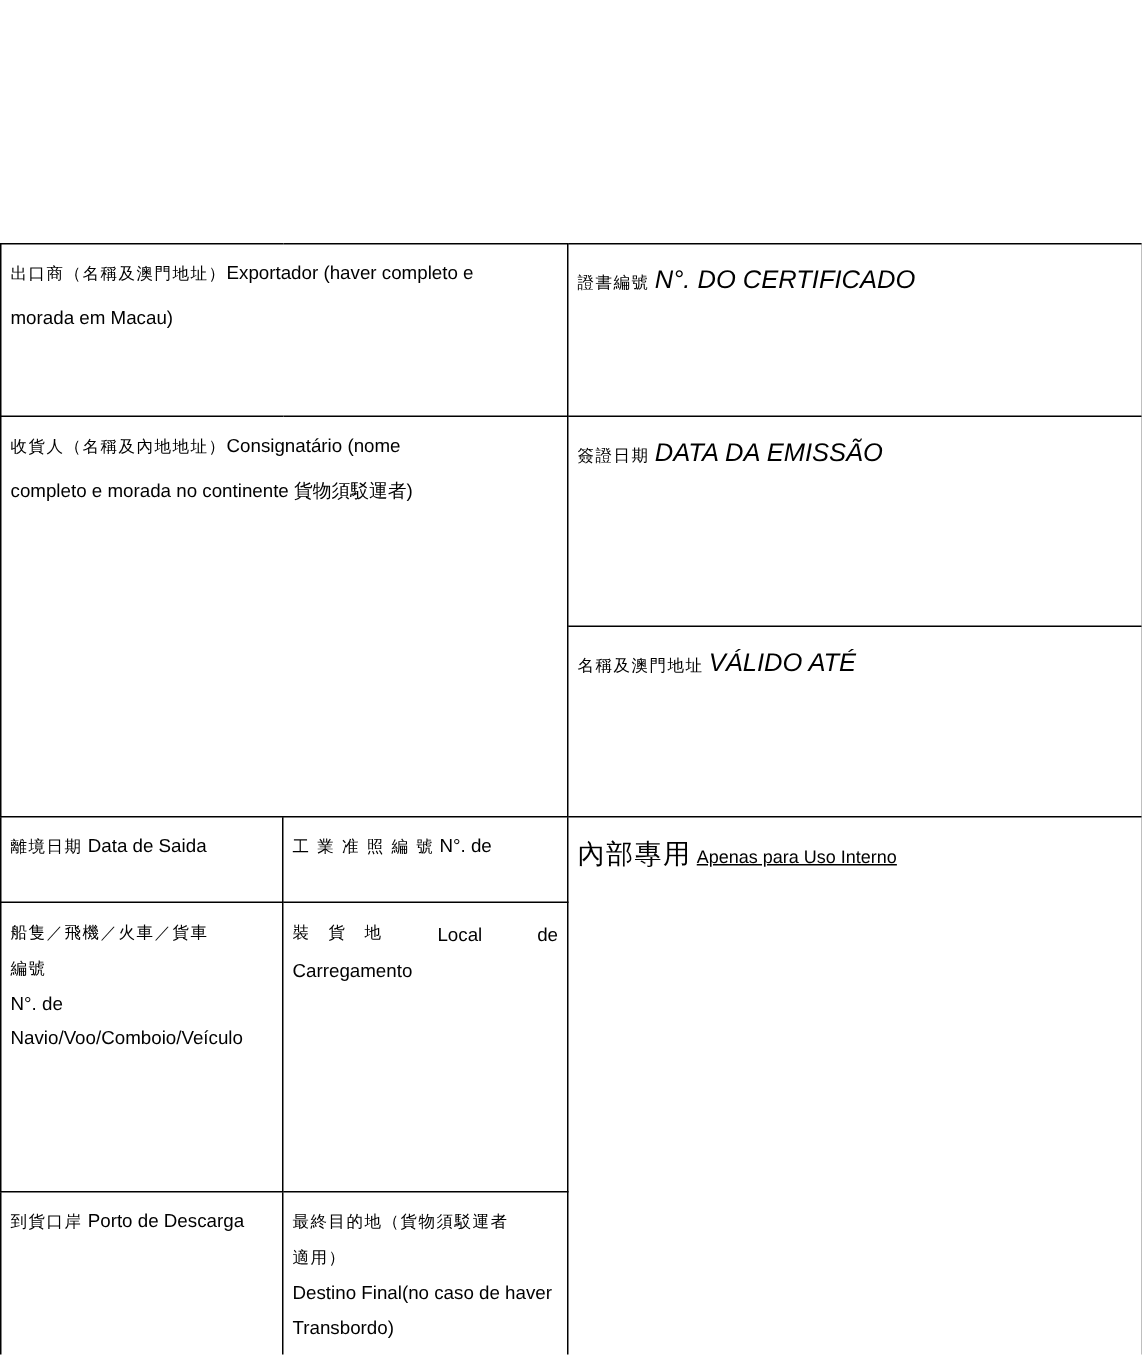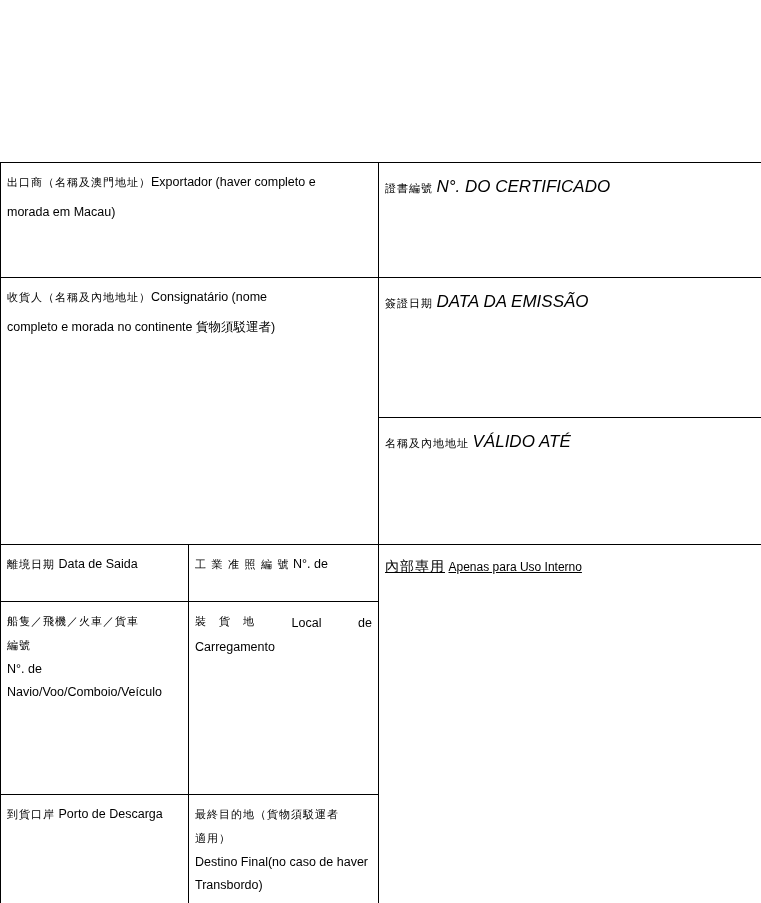--- a/index.html
+++ b/index.html
@@ -80,23 +80,22 @@
     font-family: "Liberation Sans", sans-serif;
     font-size: 12.5px;
   }
   .pt-italic {
     font-family: "Liberation Sans", sans-serif;
     font-size: 17px;
     font-style: italic;
   }
   .internal-use {
     font-family: "DejaVu Serif", "Liberation Serif", serif;
-    font-size: 14px;
+    font-size: 18px;
     letter-spacing: 1px;
-    text-decoration: underline;
     font-weight: normal;
   }
   .internal-use-pt {
     font-family: "Liberation Sans", sans-serif;
     font-size: 12px;
     text-decoration: underline;
   }
   .spread {
     display: inline-block;
     width: 100%;
@@ -155,21 +154,21 @@
           <span class="cell-text">
             <span class="cn">簽證日期</span>
             <span class="pt-italic">DATA DA EMISSÃO</span>
           </span>
         </td>
       </tr>
 
       <tr>
         <td style="height:112px">
           <span class="cell-text">
-            <span class="cn">名稱及內地地址</span>
+            <span class="cn">名稱及澳門地址</span>
             <span class="pt-italic">VÁLIDO ATÉ</span>
           </span>
         </td>
       </tr>
 
       <tr>
         <td style="height:42px">
           <span class="cell-text">
             <span class="cn">離境日期</span>
             <span class="pt">Data de Saida</span>

